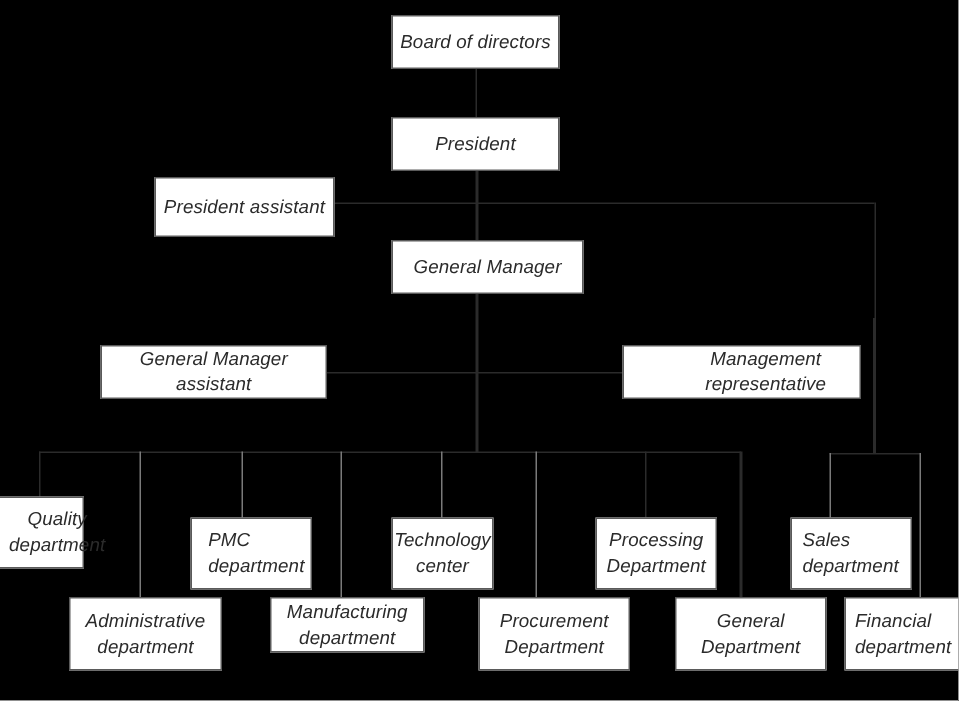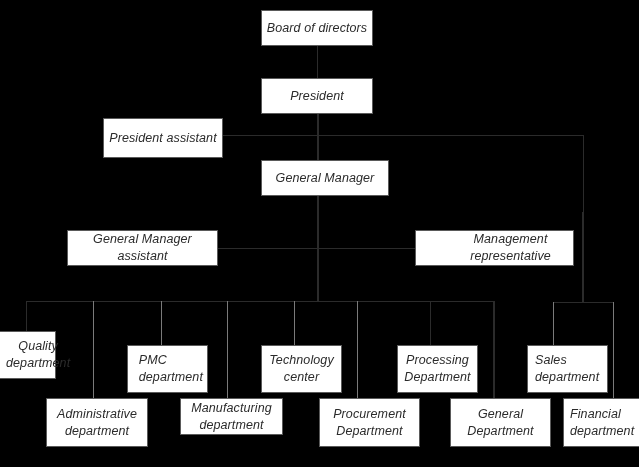--- a/index.html
+++ b/index.html
@@ -103,21 +103,21 @@
   <div class="node two-line" style="left:-1px;top:331px;width:57px;height:48px;justify-content:flex-start;padding-left:6px;text-align:center;">
     <span class="label">Quality
 department</span>
   </div>
 
   <div class="node two-line" style="left:127px;top:345px;width:81px;height:48px;justify-content:flex-end;padding-left:8px;text-align:left;">
     <span class="label">PMC
 department</span>
   </div>
 
-  <div class="node two-line" style="left:261px;top:345px;width:81px;height:48px;">
+  <div class="node two-line" style="left:261px;top:345px;width:68px;height:48px;">
     <span class="label">Technology
 center</span>
   </div>
 
   <div class="node two-line" style="left:397px;top:345px;width:81px;height:48px;">
     <span class="label">Processing
 Department</span>
   </div>
 
   <div class="node two-line" style="left:527px;top:345px;width:81px;height:48px;justify-content:flex-start;padding-left:7px;text-align:left;">

